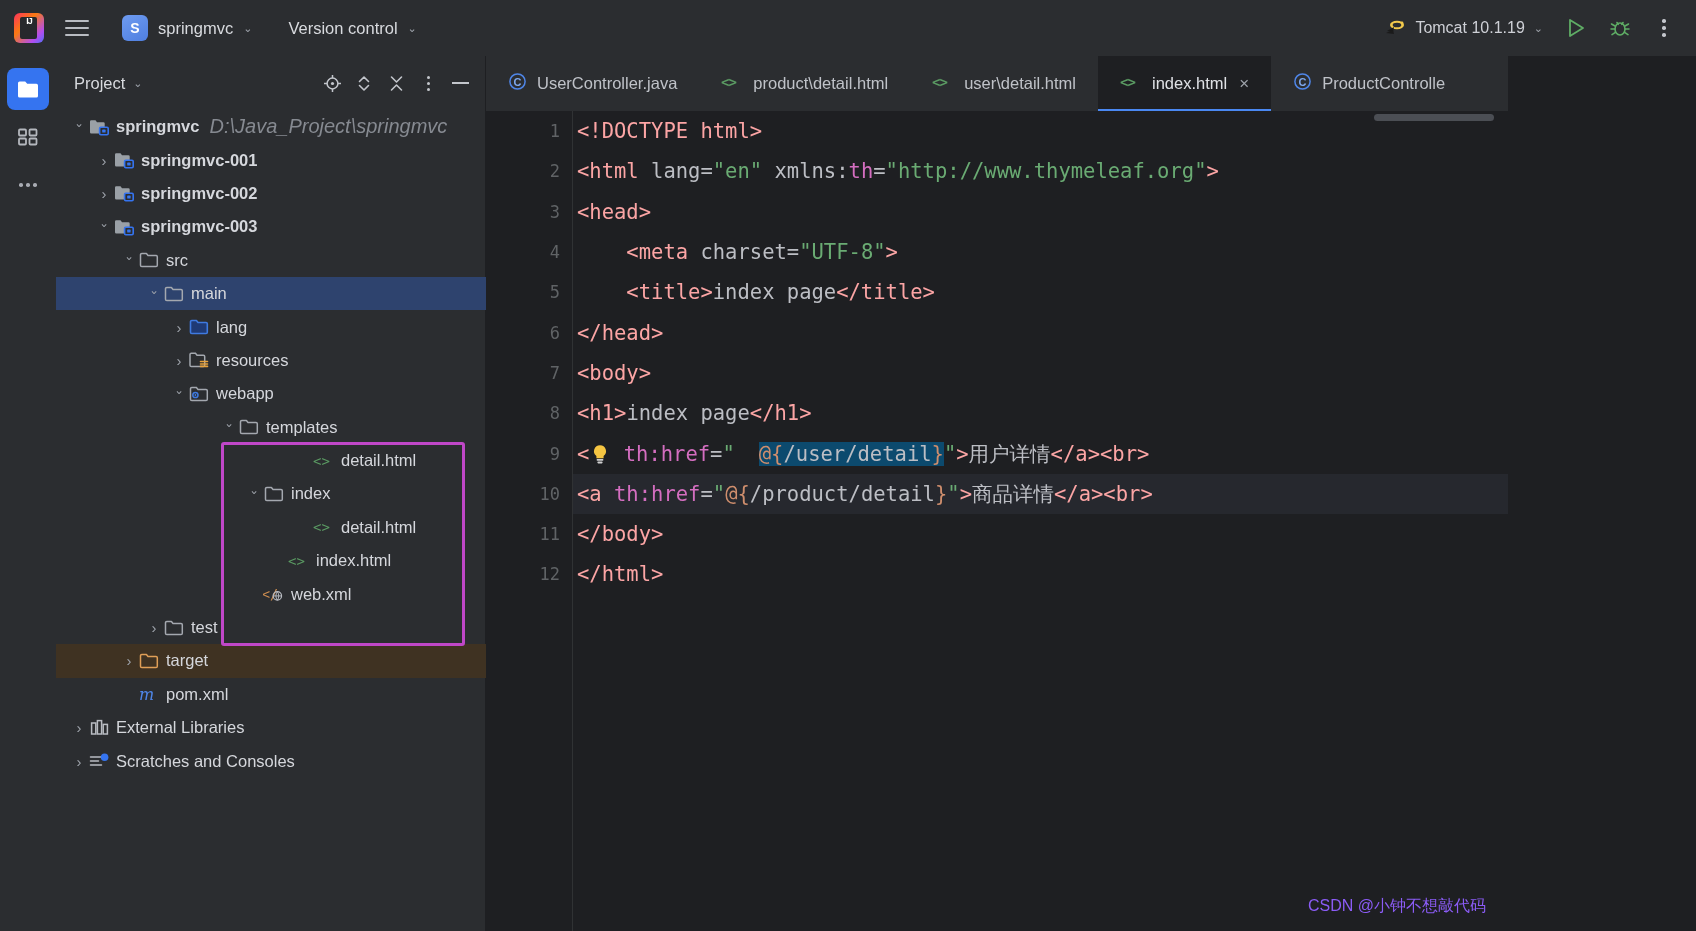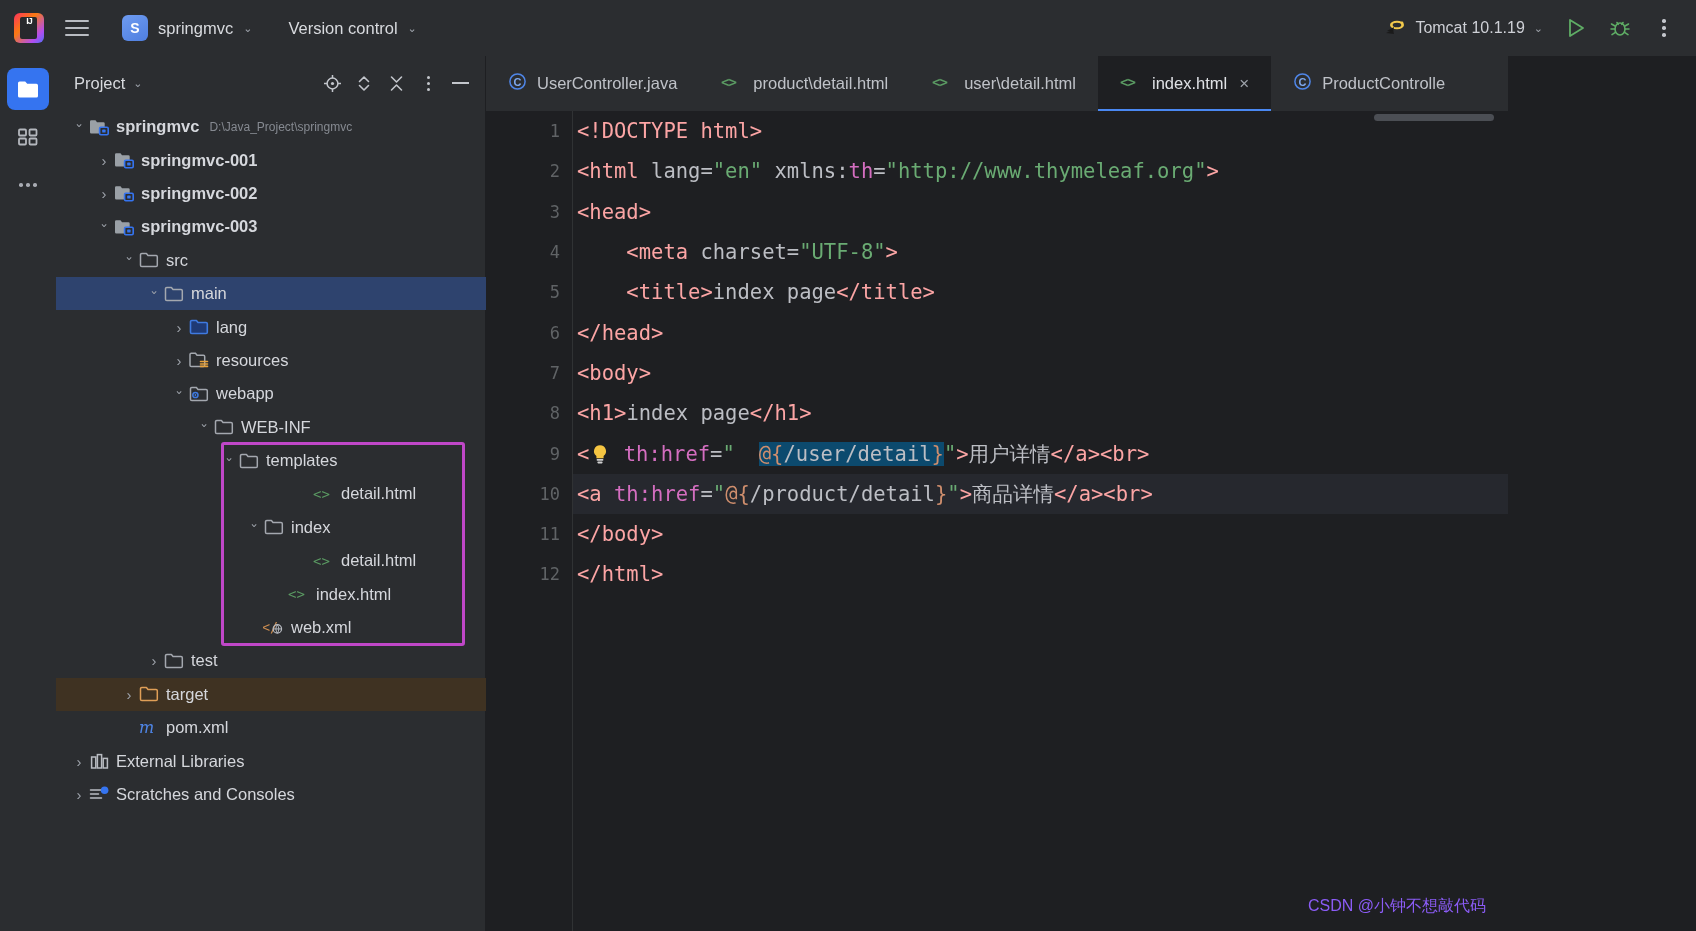--- a/index.html
+++ b/index.html
@@ -118,21 +118,21 @@
   .trow.excluded { background: #3f3222; }
   .arrow {
     width: 18px; display: flex; align-items: center; justify-content: center;
     color: #9ea3ab; font-size: 11.5px; flex: 0 0 auto;
   }
   .arrow.open::before { content: "\2304"; position: relative; top: -4px; }
   .arrow.closed::before { content: "\203A"; font-size: 15px; }
   .ticon { width: 22px; display:flex; align-items:center; justify-content:center; flex: 0 0 auto; margin-right: 6px; }
   .tlabel { }
   .tlabel.bold { font-weight: bold; }
-  .tpath { color: #868a91; margin-left: 10px; font-size: 12px; }
+  .tpath { color: #868a91; margin-left: 10px; font-size: 20px; font-style: italic; }
 
   
   .anno-box {
     position: absolute; border: 3px solid #c047c8; border-radius: 3px;
     pointer-events: none;
   }
 
   
   .editor-area {
     position: absolute; top: 56px; left: 486px; right: 0; bottom: 0;
@@ -419,30 +419,20 @@
           <span class="ticon">
             <svg width="21" height="18" viewBox="0 0 21 18">
       <path d="M1.5 3.8 a1.3 1.3 0 0 1 1.3-1.3 h4.6 l1.6 2 h8 a1.3 1.3 0 0 1 1.3 1.3 v8.4 a1.3 1.3 0 0 1 -1.3 1.3 h-14.2 a1.3 1.3 0 0 1 -1.3 -1.3 Z" fill="none" stroke="#a4a8af" stroke-width="1.5"></path>
       <circle cx="6.4" cy="10" r="2.6" fill="none" stroke="#3f7ae0" stroke-width="1.5"></circle>
       <circle cx="6.4" cy="10" r="0.9" fill="#3f7ae0"></circle>
     </svg>
           </span>
           <span class="tlabel">webapp</span>
         </div>
         <div class="trow">
-          <span style="display: inline-block; width: 139px; flex: 0 0 auto;"></span>
-          <span class="arrow open"></span>
-          <span class="ticon">
-            <svg width="21" height="18" viewBox="0 0 21 18">
-      <path d="M1.5 3.8 a1.3 1.3 0 0 1 1.3-1.3 h4.6 l1.6 2 h8 a1.3 1.3 0 0 1 1.3 1.3 v8.4 a1.3 1.3 0 0 1 -1.3 1.3 h-14.2 a1.3 1.3 0 0 1 -1.3 -1.3 Z" fill="none" stroke="#a4a8af" stroke-width="1.5" stroke-linejoin="round"></path>
-    </svg>
-          </span>
-          <span class="tlabel">WEB-INF</span>
-        </div>
-        <div class="trow">
           <span style="display: inline-block; width: 164px; flex: 0 0 auto;"></span>
           <span class="arrow open"></span>
           <span class="ticon">
             <svg width="21" height="18" viewBox="0 0 21 18">
       <path d="M1.5 3.8 a1.3 1.3 0 0 1 1.3-1.3 h4.6 l1.6 2 h8 a1.3 1.3 0 0 1 1.3 1.3 v8.4 a1.3 1.3 0 0 1 -1.3 1.3 h-14.2 a1.3 1.3 0 0 1 -1.3 -1.3 Z" fill="none" stroke="#a4a8af" stroke-width="1.5" stroke-linejoin="round"></path>
     </svg>
           </span>
           <span class="tlabel">templates</span>
         </div>
         <div class="trow">

